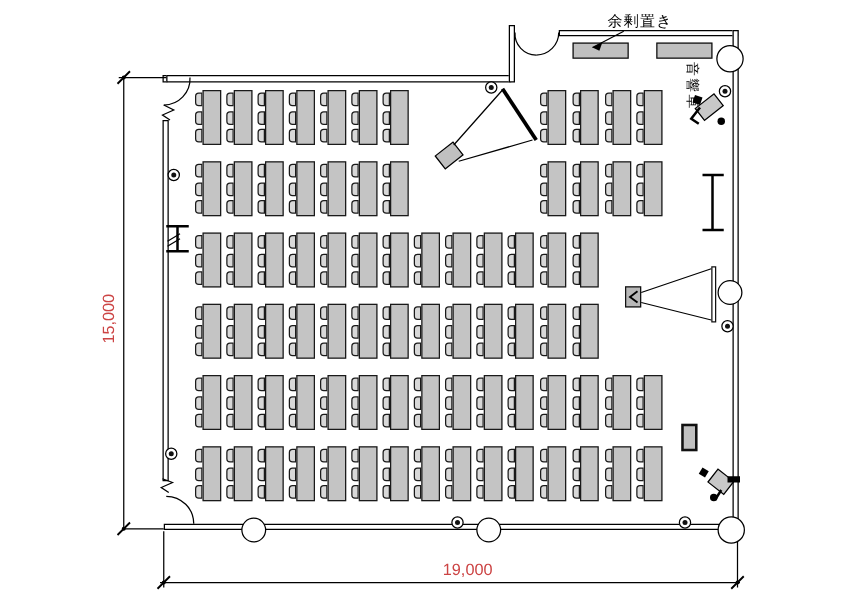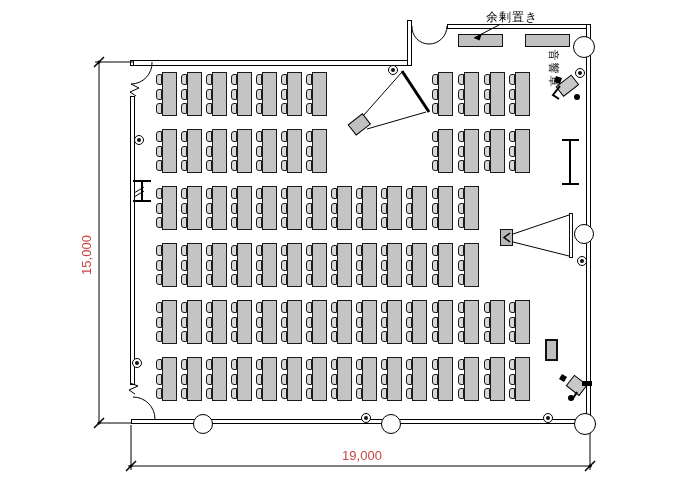--- a/index.html
+++ b/index.html
@@ -24,21 +24,21 @@
   .dim-h-label{left:330px;top:448px;width:64px;text-align:center;}
   svg.overlay{position:absolute;left:0;top:0;z-index:5;}
 </style>
 </head>
 <body>
 
 <div class="plan" id="plan">
   <div class="txt label-surplus">余剰置き</div>
   <div class="txt label-sound">音響卓</div>
   <div class="txt dim-label dim-v-label" style="color: rgb(204, 68, 68);">15,000</div>
-  <div class="txt dim-label dim-h-label" style="color: rgb(204, 68, 68);">19,000</div>
+  <div class="txt dim-label dim-h-label" style="color: rgb(204, 68, 68); text-align: right;">19,000</div>
 <div class="desk" style="left: 156px; top: 72px; width: 21px; height: 44px;">
       <div class="chair" style="left: 0px; top: 2px; width: 6px; height: 11px; background: rgb(216, 216, 216);"></div>
       <div class="chair" style="left: 0px; top: 17px; width: 6px; height: 11px; background: rgb(216, 216, 216);"></div>
       <div class="chair" style="left: 0px; top: 31px; width: 6px; height: 11px; background: rgb(216, 216, 216);"></div>
       <div class="table" style="left: 6px; top: 0px; width: 15px; height: 44px; background: rgb(196, 196, 196);"></div>
     </div>
     <div class="desk" style="left: 181px; top: 72px; width: 21px; height: 44px;">
       <div class="chair" style="left: 0px; top: 2px; width: 6px; height: 11px; background: rgb(216, 216, 216);"></div>
       <div class="chair" style="left: 0px; top: 17px; width: 6px; height: 11px; background: rgb(216, 216, 216);"></div>
       <div class="chair" style="left: 0px; top: 31px; width: 6px; height: 11px; background: rgb(216, 216, 216);"></div>

